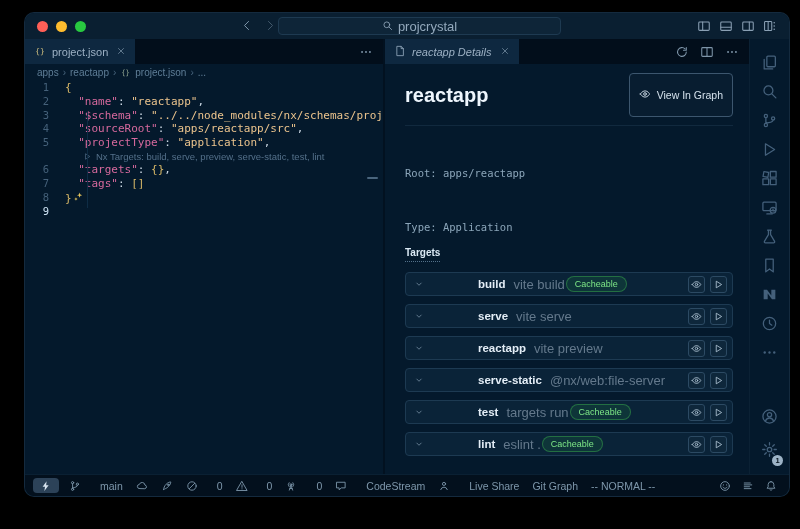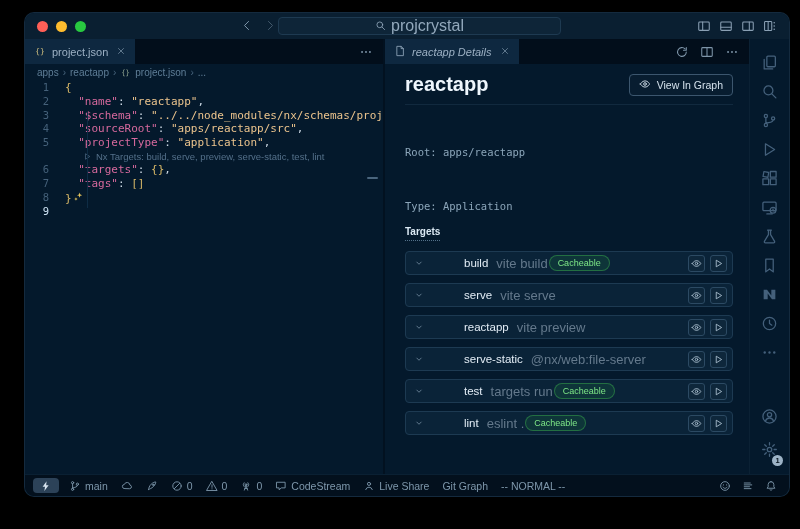--- a/index.html
+++ b/index.html
@@ -8,21 +8,21 @@
     border-radius:10px;border:1px solid rgba(120,150,180,.14);box-shadow:0 12px 40px rgba(0,0,0,.7);
     display:flex;flex-direction:column;overflow:hidden;font-family:"Liberation Sans",sans-serif;}
   .icon{display:inline-flex;align-items:center;justify-content:center;line-height:0;}
   
   .titlebar{height:26px;flex:0 0 auto;background:#0a1f31;position:relative;}
   .traffic{position:absolute;left:12px;top:8px;display:flex;gap:8px;}
   .light{width:11px;height:11px;border-radius:50%;}
   .nav-arrows{position:absolute;left:215px;top:6px;display:flex;gap:11px;color:#8299ad;}
   .nav-arrows .icon:last-child{opacity:.5;}
   .searchbox{position:absolute;left:253px;top:4px;width:283px;height:18px;background:#0e2538;
-    border:1px solid #1e3a51;border-radius:4px;color:#93a9bc;font-size:16px;
+    border:1px solid #1e3a51;border-radius:4px;color:#93a9bc;font-size:13px;
     display:flex;align-items:center;justify-content:center;gap:5px;}
   .win-icons{position:absolute;right:12px;top:6px;display:flex;gap:8px;color:#8aa0b4;}
   
   .main{flex:1;display:flex;min-height:0;}
   .groups{flex:1;display:flex;min-width:0;}
   .group{display:flex;flex-direction:column;min-width:0;}
   .group.left{width:360px;flex:0 0 auto;border-right:2px solid #021120;}
   .group.right{flex:1;}
   .tabstrip{height:25px;flex:0 0 auto;background:#020e1b;display:flex;align-items:stretch;}
   .tab{display:flex;align-items:center;gap:6px;padding:0 9px;background:#0e2840;color:#9db1c4;font-size:11px;}
@@ -50,49 +50,49 @@
   .tok-sparkle{color:#eac75b;margin-left:1px;}
   .lens{height:13.5px;display:flex;align-items:center;gap:4px;margin-left:58px;color:#54708a;
     font-size:9.5px;font-family:"Liberation Sans",sans-serif;}
   .indent-guide{position:absolute;left:62px;top:31px;width:1px;height:96px;background:#0e2c45;}
   .overview-dash{position:absolute;right:5px;top:96px;width:11px;height:2px;background:#4a657d;border-radius:1px;}
   
   .right-body{flex:1;padding:9px 16px 0 20px;overflow:hidden;}
   .rg-header{display:flex;align-items:center;}
   .rg-title{font-size:20px;font-weight:700;color:#eef6fd;}
   .btn-graph{margin-left:auto;display:flex;align-items:center;gap:6px;border:1px solid #3c566e;
-    border-radius:4px;color:#d3e0eb;font-size:10.5px;padding:3px 9px;background:rgba(255,255,255,.02);}
+    border-radius:4px;color:#d3e0eb;font-size:10.5px;padding:14px 9px;background:rgba(255,255,255,.02);}
   .rg-hr{border:none;border-top:1px solid #11293e;margin:8px 0 7px;}
   .meta-line{font-family:"DejaVu Sans Mono",monospace;font-size:10.5px;color:#8ca6ba;height:14px;line-height:14px;margin-top:40px;}
   .targets-h{margin-top:13px;display:inline-block;font-size:10px;font-weight:700;color:#dbe9f4;
     border-bottom:1px dotted #53718a;padding-bottom:3px;}
   .target-card{height:24px;border:1px solid #1d3a52;background:#0a2338;border-radius:4px;
     display:flex;align-items:center;padding:0 5px 0 8px;margin-top:8px;}
   .target-card:first-of-type{margin-top:10px;}
   .t-chevron{color:#7d95a9;}
-  .t-name{font-size:11.5px;font-weight:400;color:#e3edf6;margin-left:0;padding-left:40px;}
+  .t-name{font-size:11.5px;font-weight:700;color:#e3edf6;margin-left:14px;padding-left:40px;}
   .t-cmd{font-size:13px;color:#64798c;margin-left:8px;}
   .t-badge{margin-left:1px;font-size:9px;color:#7ee787;background:rgba(46,160,67,.14);
     border:1px solid rgba(63,185,80,.45);border-radius:9px;padding:1.5px 8px 2px;}
   .t-actions{margin-left:auto;display:flex;gap:5px;}
   .t-btn{width:17px;height:17px;border:1px solid #2c4a63;border-radius:3px;display:flex;
     align-items:center;justify-content:center;color:#b5c9d9;background:rgba(255,255,255,.02);}
   
   .activitybar{width:40px;flex:0 0 auto;border-left:1px solid #0b2134;display:flex;flex-direction:column;
     align-items:center;padding:9px 0 12px;color:#44607b;}
   .ab-item{height:29px;display:flex;align-items:center;justify-content:center;width:100%;}
   .ab-bottom{margin-top:auto;display:flex;flex-direction:column;gap:12px;align-items:center;}
   .gear-wrap{position:relative;}
   .ab-badge{position:absolute;right:-5px;bottom:-4px;min-width:11px;height:11px;border-radius:6px;
     background:#9db3c6;color:#07141f;font-size:7.5px;font-weight:700;display:flex;align-items:center;
     justify-content:center;padding:0 2px;}
   
   .statusbar{height:22px;flex:0 0 auto;background:#03101d;border-top:1px solid #0a2033;display:flex;
     align-items:center;font-size:10.5px;color:#7e97ab;padding:0 12px 0 8px;}
-  .sb-item{display:flex;align-items:center;gap:4px;margin-right:13px;white-space:nowrap;}
+  .sb-item{display:flex;align-items:center;gap:19px;margin-right:13px;white-space:nowrap;}
   .sb-item.boxed{background:#2c4258;border-radius:4px;padding:1.5px 7px;color:#d6e3ee;margin-right:10px;}
   .sb-right{margin-left:auto;display:flex;align-items:center;}
   .sb-right .sb-item{margin-right:0;margin-left:11px;}
 </style>
 </head>
 <body>
 
 <div class="window">
 
   <div class="titlebar">

